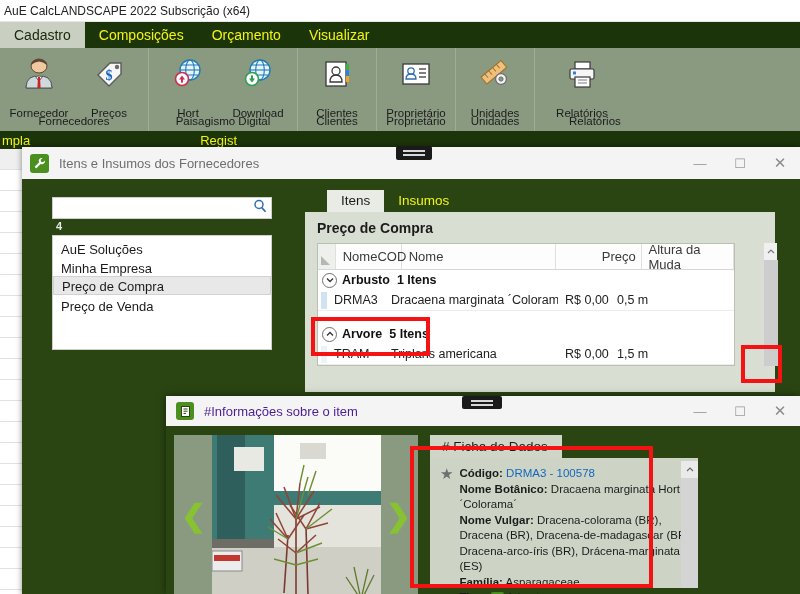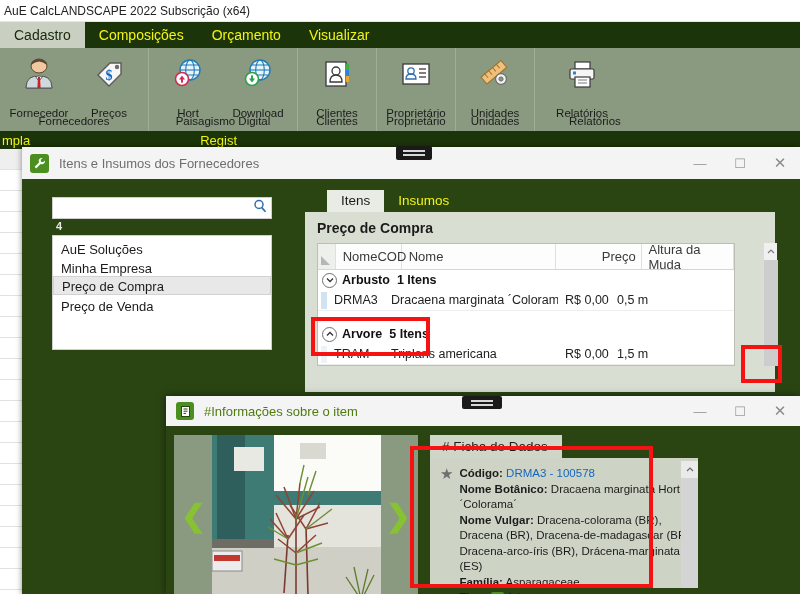--- a/index.html
+++ b/index.html
@@ -157,21 +157,21 @@
           justify-content: center; font-weight: bold; }
 
   
   .dlg2 {
     position: absolute; left: 166px; top: 396px; width: 634px; height: 198px;
     background: #2a4512; box-shadow: 0 0 8px rgba(0,0,0,.5);
   }
   .dlg2-titlebar { height: 30px; background: #f4f4f4; display: flex; align-items: center; padding-left: 10px; }
   .dlg2-icon { width: 18px; height: 18px; background: #4b8f1f; border-radius: 3px;
                display: flex; align-items: center; justify-content: center; flex: none; }
-  .dlg2-title { font-size: 13px; color: #4d7c0f; margin-left: 10px; }
+  .dlg2-title { font-size: 13px; color: #4c1d95; margin-left: 10px; }
 
   .dlg2-body { position: relative; height: 168px; padding: 9px 0 0 8px; display: flex; }
   .photo-pane {
     width: 244px; height: 160px; background: #8a9a81; position: relative;
     display: flex; align-items: center; justify-content: center;
   }
   .photo { width: 169px; height: 160px; position: relative; overflow: hidden; background:#cfd3cc; }
   .nav-arrow { position: absolute; top: 50%; transform: translateY(-50%);
                font-size: 30px; color: #86c232; font-weight: bold; }
   .nav-arrow.left { left: 7px; } .nav-arrow.right { right: 7px; }

